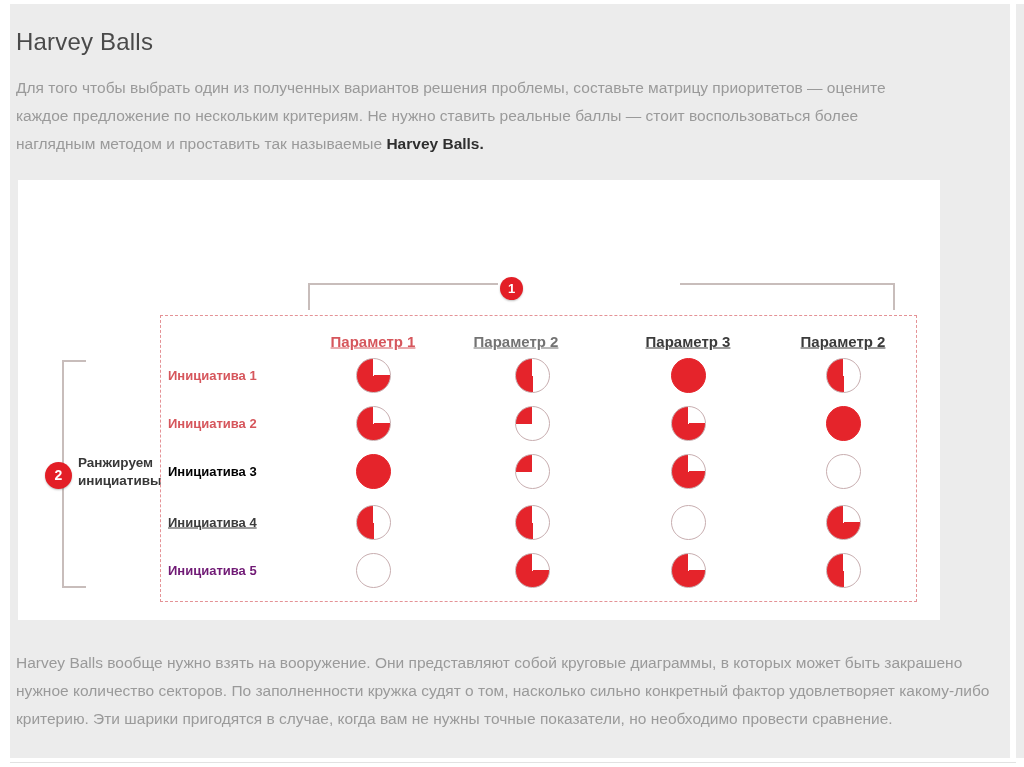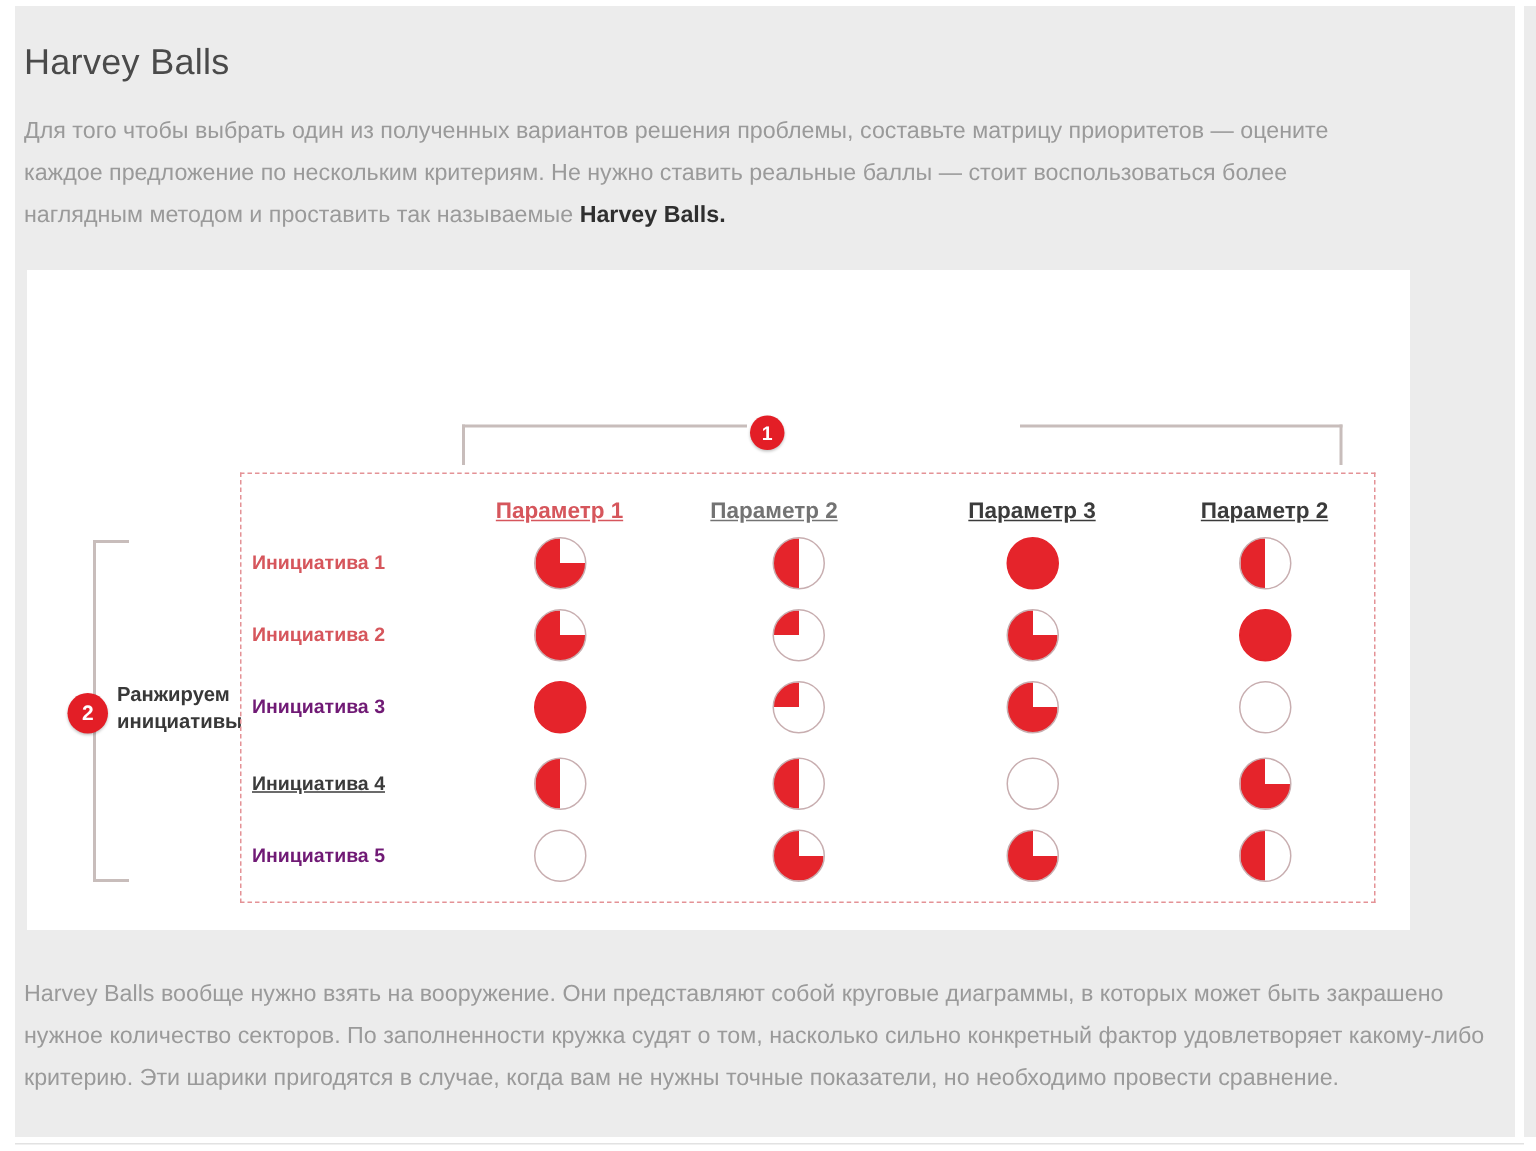--- a/index.html
+++ b/index.html
@@ -105,21 +105,21 @@
       <span class="row-label" style="left: 150px; top: 195px; color: rgb(214, 86, 92);">Инициатива 1</span>
       <div class="ball" style="left: 337.5px; top: 177.5px; background: conic-gradient(rgb(255, 255, 255) 0turn, rgb(255, 255, 255) 0.25turn, rgb(229, 36, 43) 0.25turn, rgb(229, 36, 43) 1turn); border: 1.5px solid rgb(200, 174, 176);"></div>
       <div class="ball" style="left: 496.5px; top: 177.5px; background: conic-gradient(rgb(255, 255, 255) 0turn, rgb(255, 255, 255) 0.5turn, rgb(229, 36, 43) 0.5turn, rgb(229, 36, 43) 1turn); border: 1.5px solid rgb(200, 174, 176);"></div>
       <div class="ball" style="left: 652.5px; top: 177.5px; background: rgb(229, 36, 43); border: 1.5px solid rgb(229, 36, 43);"></div>
       <div class="ball" style="left: 807.5px; top: 177.5px; background: conic-gradient(rgb(255, 255, 255) 0turn, rgb(255, 255, 255) 0.5turn, rgb(229, 36, 43) 0.5turn, rgb(229, 36, 43) 1turn); border: 1.5px solid rgb(200, 174, 176);"></div>
       <span class="row-label" style="left: 150px; top: 243px; color: rgb(214, 86, 92);">Инициатива 2</span>
       <div class="ball" style="left: 337.5px; top: 225.5px; background: conic-gradient(rgb(255, 255, 255) 0turn, rgb(255, 255, 255) 0.25turn, rgb(229, 36, 43) 0.25turn, rgb(229, 36, 43) 1turn); border: 1.5px solid rgb(200, 174, 176);"></div>
       <div class="ball" style="left: 496.5px; top: 225.5px; background: conic-gradient(rgb(255, 255, 255) 0turn, rgb(255, 255, 255) 0.75turn, rgb(229, 36, 43) 0.75turn, rgb(229, 36, 43) 1turn); border: 1.5px solid rgb(200, 174, 176);"></div>
       <div class="ball" style="left: 652.5px; top: 225.5px; background: conic-gradient(rgb(255, 255, 255) 0turn, rgb(255, 255, 255) 0.25turn, rgb(229, 36, 43) 0.25turn, rgb(229, 36, 43) 1turn); border: 1.5px solid rgb(200, 174, 176);"></div>
       <div class="ball" style="left: 807.5px; top: 225.5px; background: rgb(229, 36, 43); border: 1.5px solid rgb(229, 36, 43);"></div>
-      <span class="row-label" style="left: 150px; top: 291px; color: #701a75;">Инициатива 3</span>
+      <span class="row-label" style="left: 150px; top: 291px; color: #000000;">Инициатива 3</span>
       <div class="ball" style="left: 337.5px; top: 273.5px; background: rgb(229, 36, 43); border: 1.5px solid rgb(229, 36, 43);"></div>
       <div class="ball" style="left: 496.5px; top: 273.5px; background: conic-gradient(rgb(255, 255, 255) 0turn, rgb(255, 255, 255) 0.75turn, rgb(229, 36, 43) 0.75turn, rgb(229, 36, 43) 1turn); border: 1.5px solid rgb(200, 174, 176);"></div>
       <div class="ball" style="left: 652.5px; top: 273.5px; background: conic-gradient(rgb(255, 255, 255) 0turn, rgb(255, 255, 255) 0.25turn, rgb(229, 36, 43) 0.25turn, rgb(229, 36, 43) 1turn); border: 1.5px solid rgb(200, 174, 176);"></div>
       <div class="ball" style="left: 807.5px; top: 273.5px; background: rgb(255, 255, 255); border: 1.5px solid rgb(200, 174, 176);"></div>
       <span class="row-label" style="left: 150px; top: 342px; color: rgb(59, 59, 59); text-decoration: underline;">Инициатива 4</span>
       <div class="ball" style="left: 337.5px; top: 324.5px; background: conic-gradient(rgb(255, 255, 255) 0turn, rgb(255, 255, 255) 0.5turn, rgb(229, 36, 43) 0.5turn, rgb(229, 36, 43) 1turn); border: 1.5px solid rgb(200, 174, 176);"></div>
       <div class="ball" style="left: 496.5px; top: 324.5px; background: conic-gradient(rgb(255, 255, 255) 0turn, rgb(255, 255, 255) 0.5turn, rgb(229, 36, 43) 0.5turn, rgb(229, 36, 43) 1turn); border: 1.5px solid rgb(200, 174, 176);"></div>
       <div class="ball" style="left: 652.5px; top: 324.5px; background: rgb(255, 255, 255); border: 1.5px solid rgb(200, 174, 176);"></div>
       <div class="ball" style="left: 807.5px; top: 324.5px; background: conic-gradient(rgb(255, 255, 255) 0turn, rgb(255, 255, 255) 0.25turn, rgb(229, 36, 43) 0.25turn, rgb(229, 36, 43) 1turn); border: 1.5px solid rgb(200, 174, 176);"></div>
       <span class="row-label" style="left: 150px; top: 390px; color: #701a75;">Инициатива 5</span>

